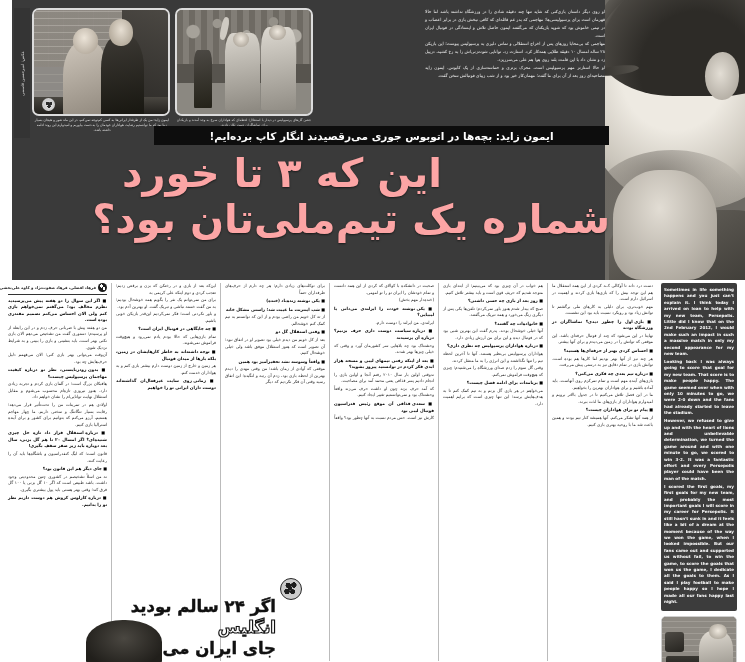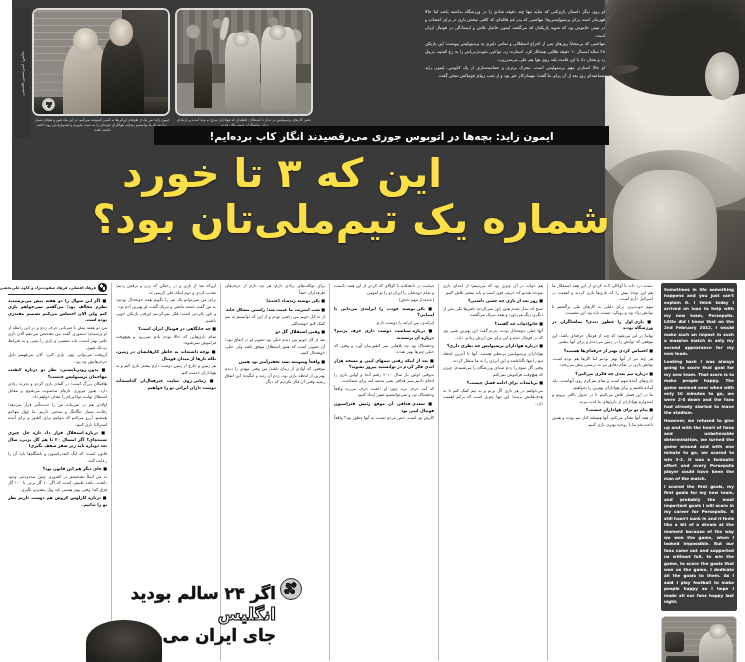--- a/index.html
+++ b/index.html
@@ -222,21 +222,21 @@
   .headline {
     position: absolute;
     top: 150px; left: 110px;
     width: 488px;
     direction: rtl;
     text-align: left;
   }
   .headline .hl-line {
     font-size: 40px;
     font-weight: bold;
-    color: #fde047;
+    color: #fca5a5;
     line-height: 46px;
     letter-spacing: -0.5px;
     text-shadow: 0 1px 2px rgba(0,0,0,.55);
     white-space: nowrap;
   }
   .headline .hl2 { text-align: left; padding-left: 6px; }
 
   
   .cap-a {
     position: absolute;
@@ -398,21 +398,21 @@
       radial-gradient(circle at 36% 32%, #1d1d1d 0 14%, transparent 15%),
       radial-gradient(circle at 64% 30%, #1d1d1d 0 14%, transparent 15%),
       radial-gradient(circle at 30% 62%, #1d1d1d 0 14%, transparent 15%),
       radial-gradient(circle at 58% 64%, #1d1d1d 0 14%, transparent 15%),
       radial-gradient(circle at 46% 46%, #1d1d1d 0 12%, transparent 13%),
       #cccccc;
     border: 1.5px solid #2a2a2a;
   }
   .promo-lines {
     position: absolute;
-    top: 7px; right: 28px;
+    top: 20px; right: 28px;
     width: 182px;
     text-align: right;
   }
   .promo-lines .pl {
     font-size: 16.5px;
     font-weight: bold;
     color: #111;
     line-height: 21px;
     letter-spacing: -0.4px;
     white-space: nowrap;

